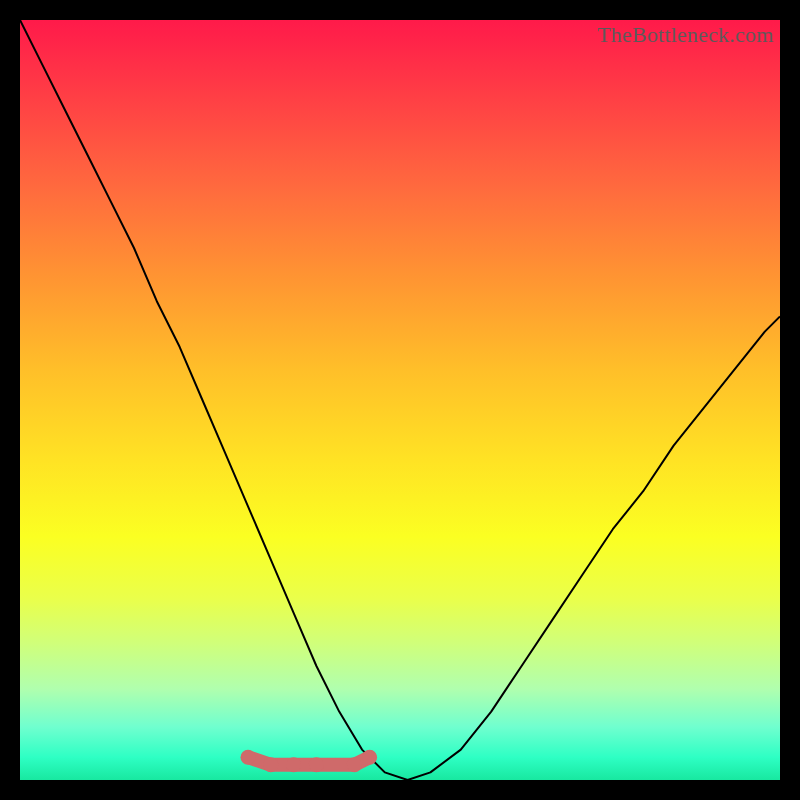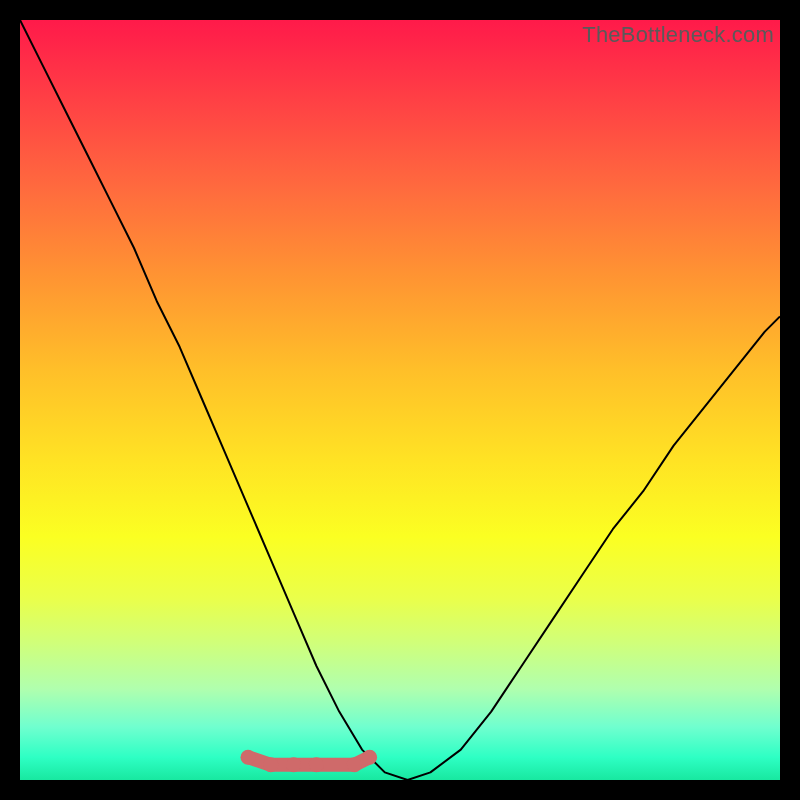--- a/index.html
+++ b/index.html
@@ -29,21 +29,21 @@
       #b0ffae 88%,
       #70ffcf 93%,
       #2effc4 97%,
       #18e8a0 100%
     );
   }
   .watermark {
     position: absolute;
     top: 2px;
     right: 6px;
-    font-family: Liberation Sans, sans-serif;
+    font-family: Liberation Serif, serif;
     font-size: 22px;
     color: #5a5a5a;
     letter-spacing: 0.2px;
     user-select: none;
   }
   svg { position: absolute; left: 0; top: 0; }
 </style>
 </head>
 <body>
 

